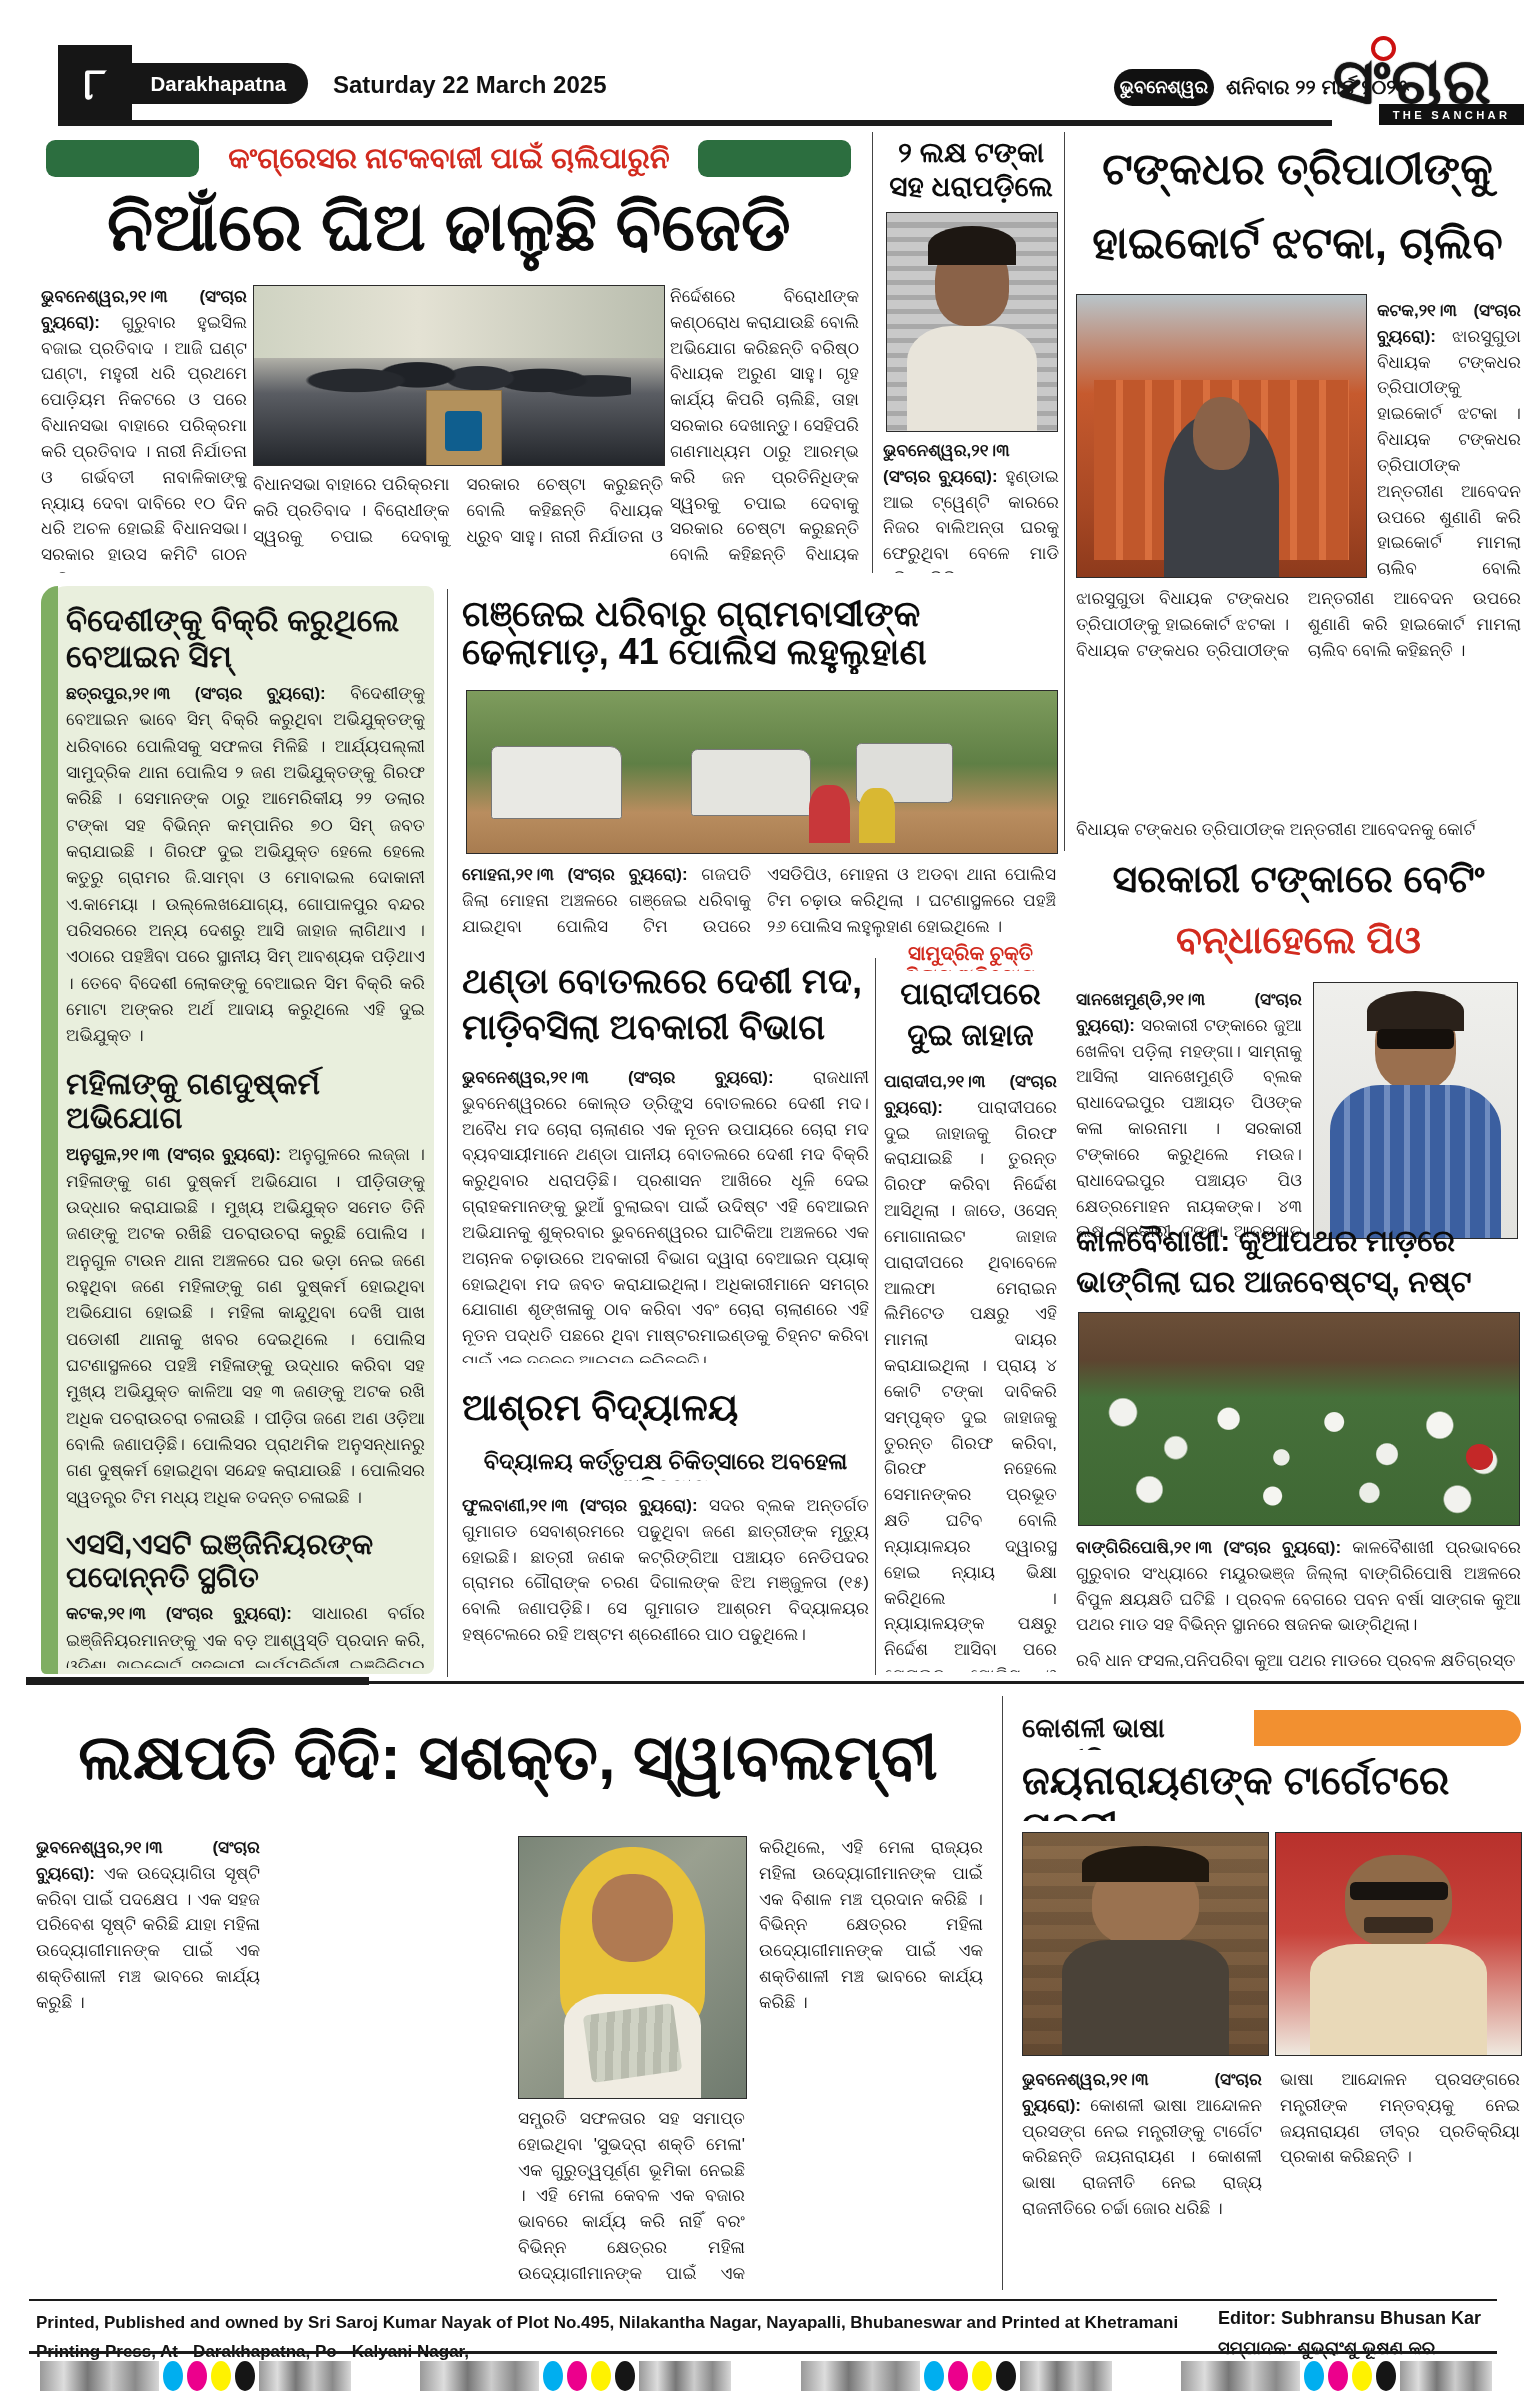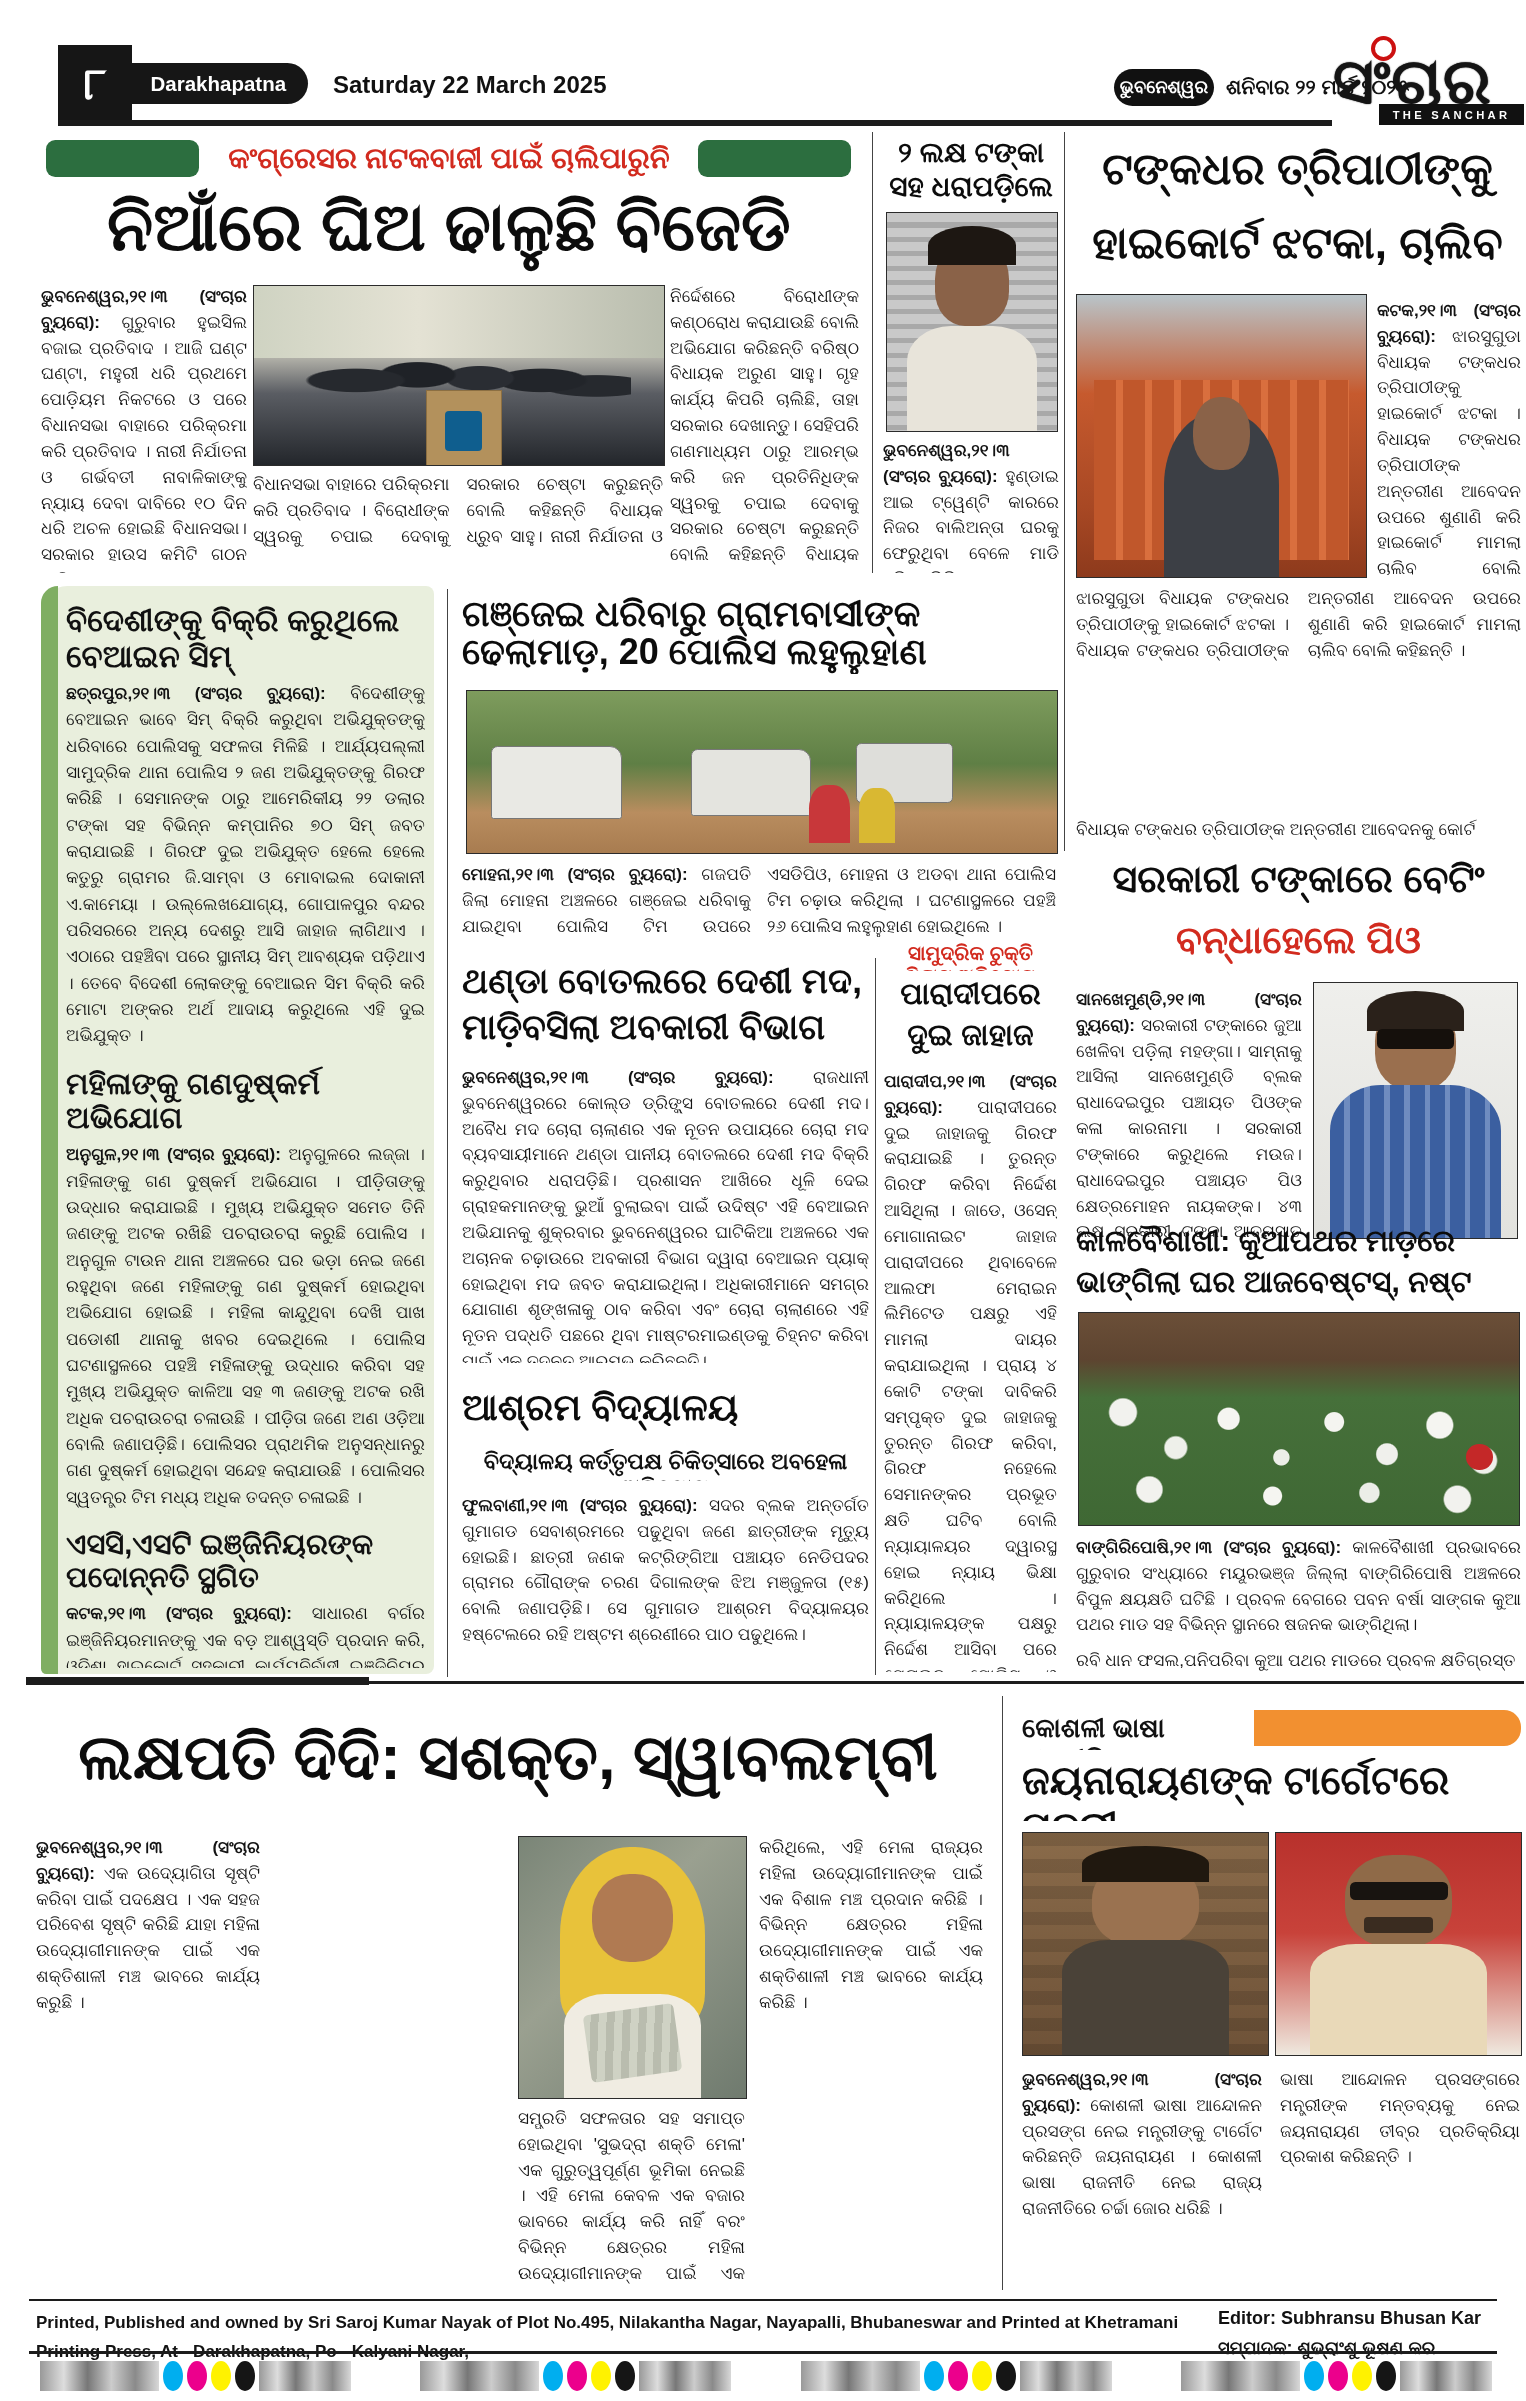--- a/index.html
+++ b/index.html
@@ -143,21 +143,21 @@
       <div class="od gb-b jt">
         <span class="dateline">କଟକ,୨୧।୩ (ସଂଚାର ବ୍ୟୁରୋ):</span>
         <span>ସାଧାରଣ ବର୍ଗର ଇଞ୍ଜିନିୟରମାନଙ୍କୁ ଏକ ବଡ଼ ଆଶ୍ୱସ୍ତି ପ୍ରଦାନ କରି, ଓଡ଼ିଶା ହାଇକୋର୍ଟ ସହକାରୀ କାର୍ଯ୍ୟନିର୍ବାହୀ ଇଞ୍ଜିନିୟର ପଦବୀରେ ପଦୋନ୍ନତି ପ୍ରଦାନ ପାଇଁ ପୂର୍ତ୍ତ ବିଭାଗର ବିଭାଗୀୟ ପଦୋନ୍ନତି କମିଟି (ଡିପିସି) ଉପରେ ସ୍ଥଗିତାଦେଶ ଜାରି କରିଛନ୍ତି । “ଯେ ଯଦି ଡିପିସି ଅନୁଷ୍ଠିତ ହୁଏ, ତେବେ ଏହି କୋର୍ଟଙ୍କ ଅନୁମତି ବିନା କୌଣସି ଚୂଡ଼ାନ୍ତ ସୁପାରିଶ କରାଯିବ ନାହିଁ,” ଜଷ୍ଟିସ୍ ମହାପାତ୍ର ମାର୍ଚ୍ଚ ୧୮ ଆଦେଶରେ କହିଛନ୍ତି।</span>
       </div>
     </div>
 
   </div>
 
   <div class="abs vline" style="left:447px;top:589px;height:1088px;"></div>
 
-  <div class="abs od hl hide" style="left:462px;top:595px;width:598px;height:79px;font-size:36px;line-height:38px;">ଗଞ୍ଜେଇ ଧରିବାରୁ ଗ୍ରାମବାସୀଙ୍କ ଢେଲାମାଡ଼, 20 ପୋଲିସ ଲହୁଲୁହାଣ</div>
+  <div class="abs od hl hide" style="left:462px;top:595px;width:598px;height:79px;font-size:36px;line-height:38px;">ଗଞ୍ଜେଇ ଧରିବାରୁ ଗ୍ରାମବାସୀଙ୍କ ଢେଲାମାଡ଼, 41 ପୋଲିସ ଲହୁଲୁହାଣ</div>
 
   <div class="ph" style="left:466px;top:690px;width:590px;height:162px;background:linear-gradient(180deg,#7e9c5d 0%,#5f7f45 45%,#b98d5f 75%,#a87c50 100%);">
     <div class="abs" style="left:4%;top:34%;width:22%;height:44%;background:#e9e9e4;border-radius:6.6px 12px 2.6px 2.6px;border:1.3px solid #777;"></div>
     <div class="abs" style="left:38%;top:36%;width:20%;height:40%;background:#e4e4df;border-radius:6.6px 12px 2.6px 2.6px;border:1.3px solid #777;"></div>
     <div class="abs" style="left:66%;top:32%;width:16%;height:36%;background:#dededa;border-radius:5.3px;border:1.3px solid #777;"></div>
     <div class="abs" style="left:58%;top:58%;width:7%;height:36%;background:#c8373a;border-radius:40% 40% 0 0;"></div>
     <div class="abs" style="left:66.5%;top:60%;width:6%;height:34%;background:#d9b832;border-radius:40% 40% 0 0;"></div>
   </div>
 
   <div class="abs od body-txt jt hide" style="left:462px;top:862px;width:289px;height:83px;">

